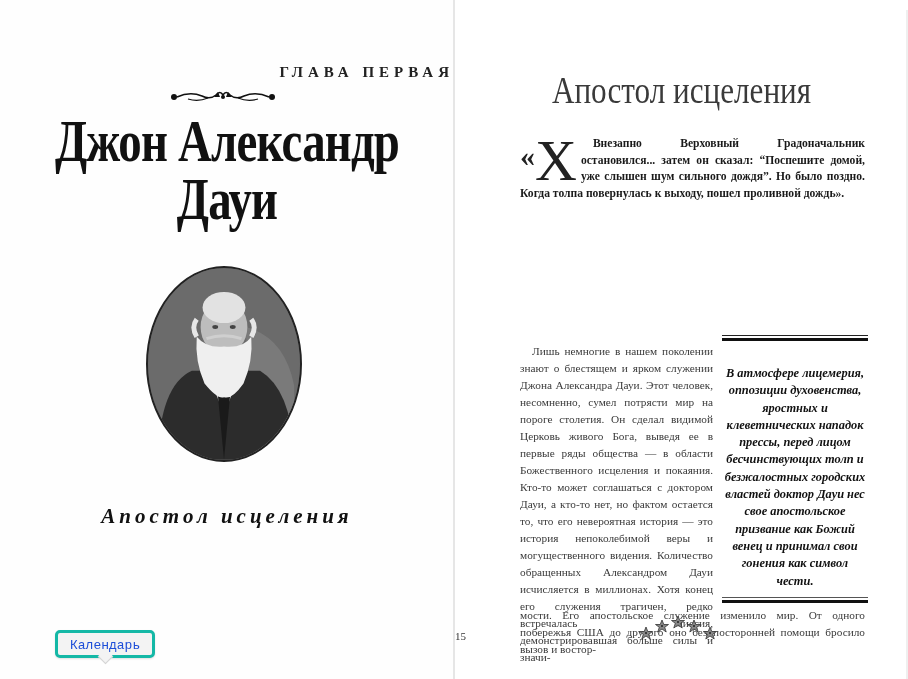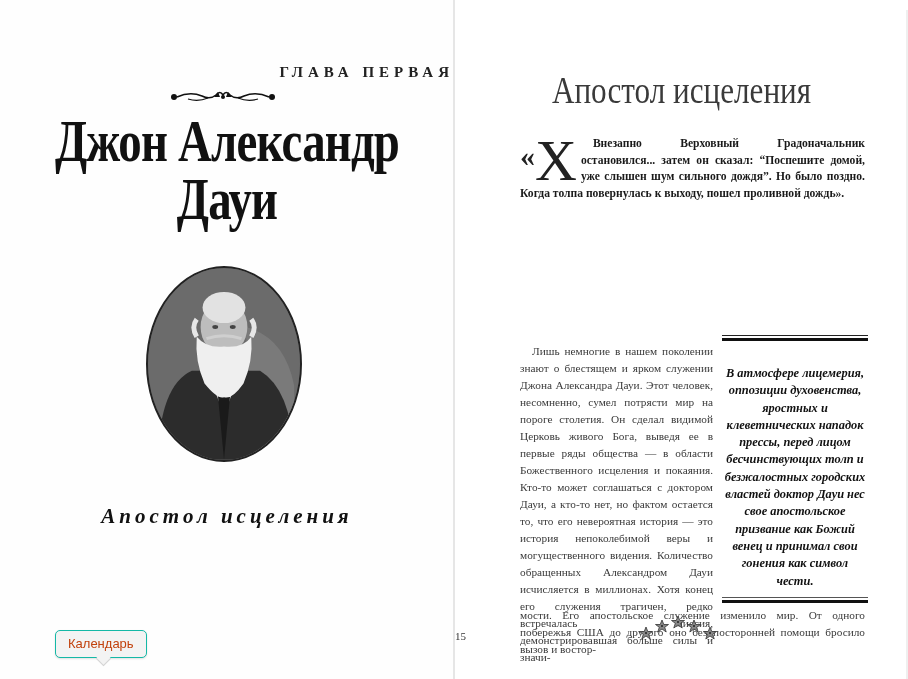--- a/index.html
+++ b/index.html
@@ -18,22 +18,22 @@
     font-family: "Liberation Serif", serif; font-weight: bold; font-size: 60px; line-height: 58px;
     color: #111; transform: scaleX(0.78); transform-origin: center top; letter-spacing: -1px; }
   .portrait { position: absolute; left: 146px; top: 266px; width: 156px; height: 196px; border-radius: 50%;
     border: 2px solid #222; overflow: hidden; background: radial-gradient(ellipse at 50% 35%, #8a8a8a 0%, #555 55%, #333 100%); }
   .portrait svg { width: 100%; height: 100%; display: block; }
   .subtitle-left { position: absolute; left: 0; width: 454px; top: 504px; text-align: center;
     font-family: "Liberation Serif", serif; font-style: italic; font-weight: bold; font-size: 21px;
     letter-spacing: 4px; color: #111; }
 
   .tooltip { position: absolute; left: 55px; top: 630px; height: 28px; padding: 0 12px; background: #f3f3f3;
-    border: 1px solid #14b8a6; border-radius: 5px; font-family: Liberation Sans, sans-serif; font-size: 13px;
-    line-height: 26px; color: #c2410c; box-shadow: 0 1px 2px rgba(0,0,0,0.12); }
+    border: 3px solid #14b8a6; border-radius: 5px; font-family: Liberation Mono, monospace; font-size: 13px;
+    line-height: 26px; color: #1d4ed8; box-shadow: 0 1px 2px rgba(0,0,0,0.12); }
   .tooltip::after { content: ""; position: absolute; left: 42px; bottom: -7px; width: 10px; height: 10px;
     background: #f3f3f3; border-right: 1px solid #d4d4d4; border-bottom: 1px solid #d4d4d4; transform: rotate(45deg); }
 
   .article-title { position: absolute; left: 0; width: 453px; top: 68px; text-align: center;
     font-family: "Liberation Serif", serif; font-size: 38px; color: #3a3a3a; letter-spacing: 0;
     transform: scaleX(0.82); transform-origin: center top; }
 
   .intro { position: absolute; left: 65px; top: 136px; width: 345px; font-family: "Liberation Serif", serif;
     font-weight: bold; font-size: 11.6px; line-height: 16.6px; color: #1a1a1a; text-align: justify; }
   .intro p { text-indent: 12px; }

